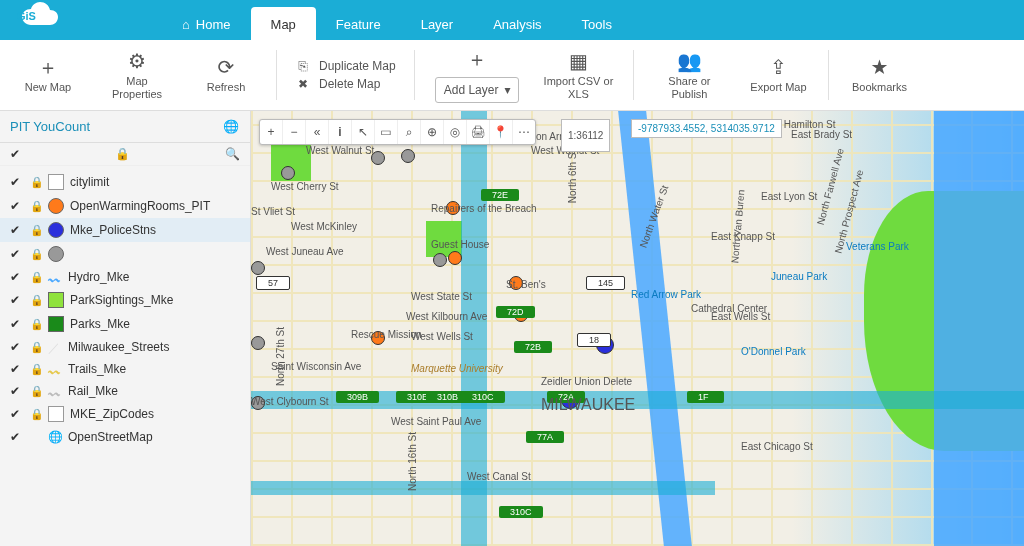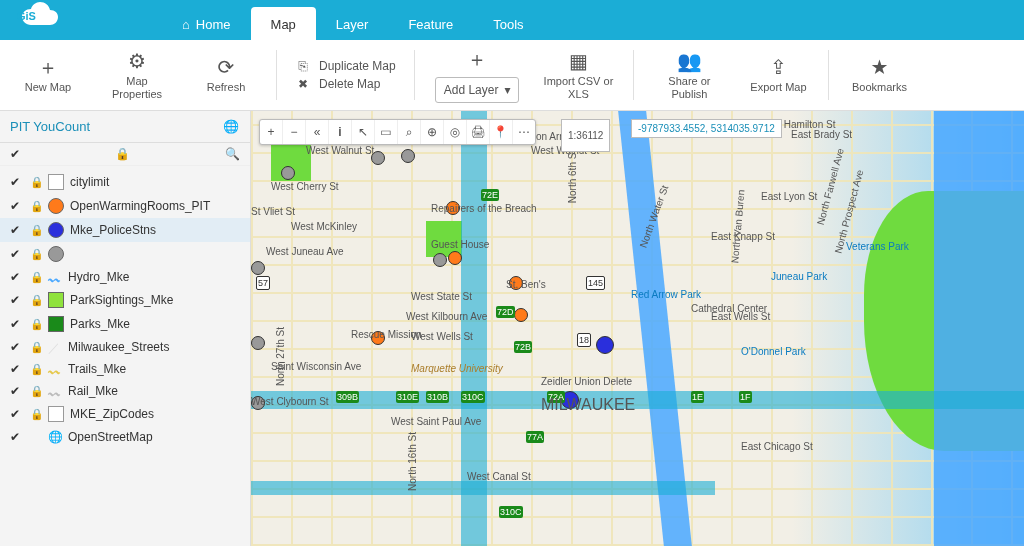--- a/index.html
+++ b/index.html
@@ -36,21 +36,21 @@
 .park{position:absolute;background:#6fdb3f}
 .water{position:absolute;background:#4aa8ff;opacity:.85}
 .hwy{position:absolute;background:#1badd6;opacity:.6}
 .marker-dot{position:absolute;width:12px;height:12px;border-radius:50%;border:1px solid #333}
 .marker-blue{background:#2a2fdc;width:16px;height:16px}
 .marker-orange{background:#ff7a1a}
 .marker-grey{background:#999}
 .map-label{position:absolute;font-size:10px;color:#555;white-space:nowrap}
 .map-label.big{font-size:16px;font-weight:normal;color:#555}
 .map-label.park-label{color:#0a7bc1}
-.shield{position:absolute;background:#1a8a1a;color:#fff;font-size:9px;padding:1px 1px;border-radius:2px}
+.shield{position:absolute;background:#1a8a1a;color:#fff;font-size:9px;padding:1px 11px;border-radius:2px}
 .map-toolbar{position:absolute;top:8px;left:8px;background:#fff;border:1px solid #bbb;border-radius:3px;display:flex;align-items:center;height:24px;box-shadow:0 1px 3px rgba(0,0,0,.2)}
 .map-toolbar .mtb{width:22px;height:24px;display:flex;align-items:center;justify-content:center;font-size:12px;color:#555;border-right:1px solid #eee;cursor:pointer}
 .map-toolbar .mtb:last-child{border-right:none}
 .scale-box{position:absolute;top:8px;left:310px;background:#fff;border:1px solid #bbb;padding:10px 6px;font-size:10px;color:#555}
 .coords{position:absolute;top:8px;left:380px;background:#fff;border:1px solid #bbb;padding:3px 6px;font-size:10px;color:#1b8fb8}
 </style>
 </head>
 <body>
 
 <div class="app">
@@ -63,24 +63,27 @@
     </div>
     <div class="topnav">
       <div class="tab">
           <span>⌂</span>
           <span>Home</span>
         </div>
       <div class="tab active">
           <span>Map</span>
         </div>
       <div class="tab">
+          <span>Feature</span>
+        </div>
+      <div class="tab">
           <span>Layer</span>
         </div>
       <div class="tab">
-          <span>Feature</span>
+          <span>Analysis</span>
         </div>
       <div class="tab">
           <span>Tools</span>
         </div>
     </div>
   </div>
 
   <div class="ribbon">
     <div class="rbtn">
         <span class="ricon">＋</span>
@@ -258,21 +261,21 @@
       <div class="shield" style="left:263px;top:230px">72B</div>
       <div class="shield" style="background:#fff;color:#333;border:1px solid #333;left:326px;top:222px">18</div>
       <div class="shield" style="left:85px;top:280px">309B</div>
       <div class="shield" style="left:145px;top:280px">310E</div>
       <div class="shield" style="left:175px;top:280px">310B</div>
       <div class="shield" style="left:210px;top:280px">310C</div>
       <div class="shield" style="left:275px;top:320px">77A</div>
       <div class="shield" style="left:248px;top:395px">310C</div>
       <div class="shield" style="left:296px;top:280px">72A</div>
       <div class="shield" style="left:440px;top:280px">1E</div>
-      <div class="shield" style="left:488px;top:280px">1F</div>
+      <div class="shield" style="left:436px;top:280px">1F</div>
 
       <div class="map-label big" style="left:290px;top:285px">MILWAUKEE</div>
       <div class="map-label" style="left:55px;top:34px">West Walnut St</div>
       <div class="map-label" style="left:280px;top:34px">West Walnut St</div>
       <div class="map-label" style="left:20px;top:70px">West Cherry St</div>
       <div class="map-label" style="left:0px;top:95px">St Vliet St</div>
       <div class="map-label" style="left:40px;top:110px">West McKinley</div>
       <div class="map-label" style="left:15px;top:135px">West Juneau Ave</div>
       <div class="map-label" style="left:160px;top:180px">West State St</div>
       <div class="map-label" style="left:155px;top:200px">West Kilbourn Ave</div>

